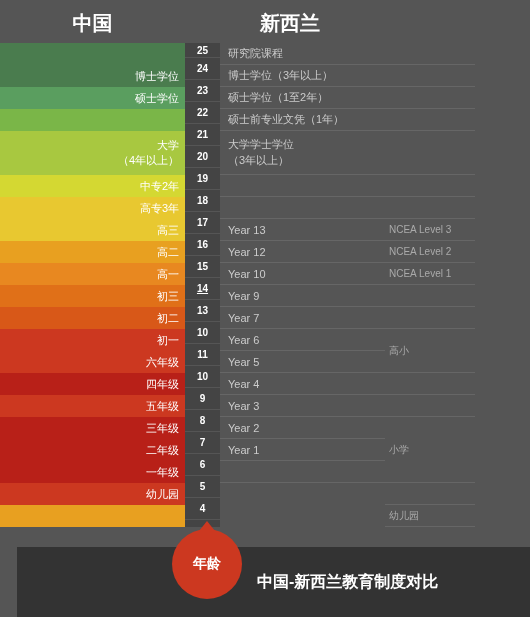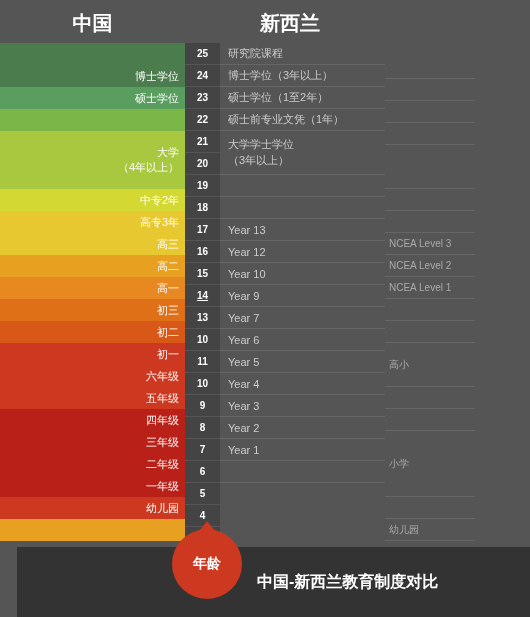--- a/index.html
+++ b/index.html
@@ -148,57 +148,57 @@
     <div class="china-col">
 
       <div style="height:22px;background:#4a7c4e;" class="china-cell"></div>
 
       <div style="height:22px;background:#4a7c4e;" class="china-cell">博士学位</div>
 
       <div style="height:22px;background:#5a9e5f;" class="china-cell">硕士学位</div>
 
       <div style="height:22px;background:#7ab648;" class="china-cell"></div>
 
-      <div style="height:58px;background:#a8c840;display:flex;align-items:center;justify-content:flex-end;padding-right:6px;font-size:11px;color:white;font-weight:500;text-align:right;line-height:1.4;">大学<br>（4年以上）</div>
+      <div style="height:44px;background:#a8c840;display:flex;align-items:center;justify-content:flex-end;padding-right:6px;font-size:11px;color:white;font-weight:500;text-align:right;line-height:1.4;">大学<br>（4年以上）</div>
 
       <div style="height:22px;background:#d4d832;" class="china-cell">中专2年</div>
 
       <div style="height:22px;background:#e8c830;" class="china-cell">高专3年</div>
 
       <div style="height:22px;background:#e8c830;" class="china-cell">高三</div>
 
       <div style="height:22px;background:#e8a020;" class="china-cell">高二</div>
 
       <div style="height:22px;background:#e88820;" class="china-cell">高一</div>
 
       <div style="height:22px;background:#e07018;" class="china-cell">初三</div>
 
       <div style="height:22px;background:#d85818;" class="china-cell">初二</div>
 
       <div style="height:22px;background:#cc3820;" class="china-cell">初一</div>
 
       <div style="height:22px;background:#cc3820;" class="china-cell">六年级</div>
 
+      <div style="height:22px;background:#b82018;" class="china-cell">四年级</div>
+
       <div style="height:22px;background:#cc3820;" class="china-cell">五年级</div>
 
-      <div style="height:22px;background:#b82018;" class="china-cell">四年级</div>
-
       <div style="height:22px;background:#b82018;" class="china-cell">三年级</div>
 
       <div style="height:22px;background:#b82018;" class="china-cell">二年级</div>
 
       <div style="height:22px;background:#b82018;" class="china-cell">一年级</div>
 
       <div style="height:22px;background:#cc3820;" class="china-cell">幼儿园</div>
 
       <div style="height:22px;background:#e8a020;" class="china-cell"></div>
     </div>
 
     <div class="center-col">
-      <div style="height:22px;" class="num-cell">25</div>
+      <div style="height:15px;" class="num-cell">25</div>
       <div style="height:22px;" class="num-cell">24</div>
       <div style="height:22px;" class="num-cell">23</div>
       <div style="height:22px;" class="num-cell">22</div>
       <div style="height:22px;" class="num-cell">21</div>
       <div style="height:22px;" class="num-cell">20</div>
       <div style="height:22px;" class="num-cell">19</div>
       <div style="height:22px;" class="num-cell">18</div>
       <div style="height:22px;" class="num-cell">17</div>
       <div style="height:22px;" class="num-cell">16</div>
       <div style="height:22px;" class="num-cell">15</div>

